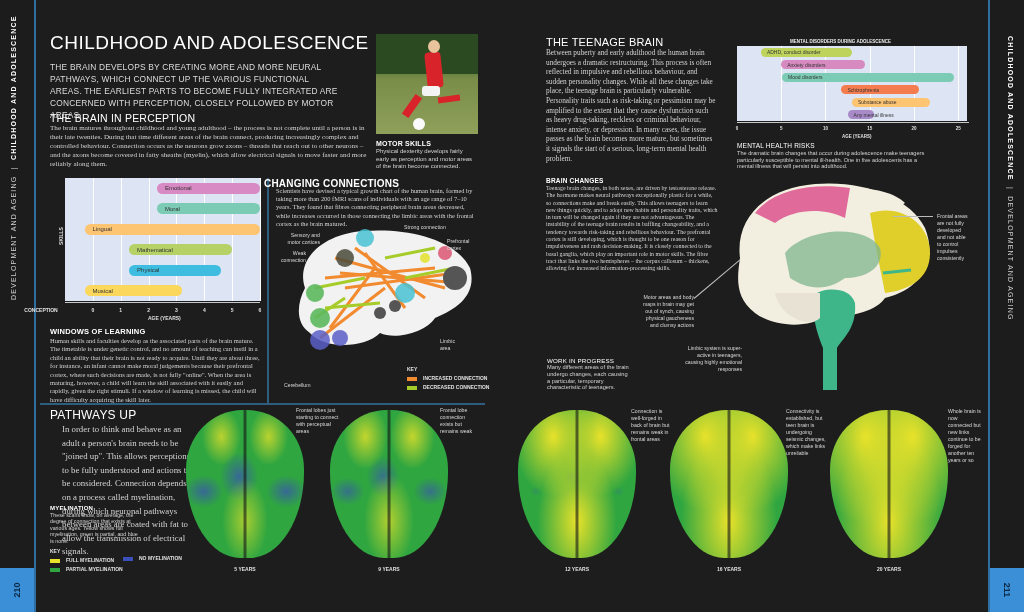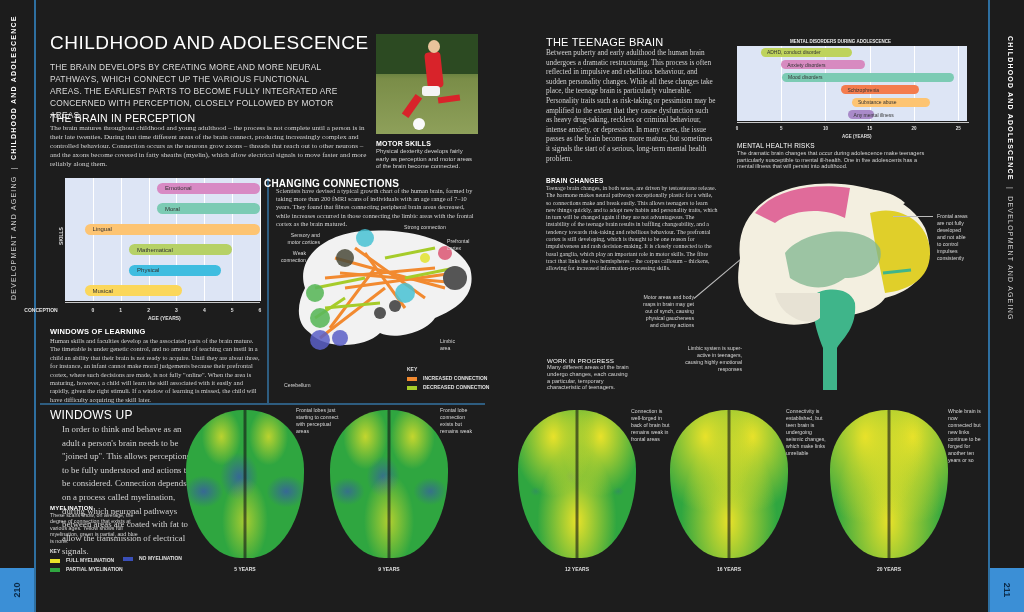--- a/index.html
+++ b/index.html
@@ -160,21 +160,21 @@
 <div class="abs anno" style="left:440px;top:338px;width:20px;">Limbic area</div>
 <div class="abs anno" style="left:284px;top:382px;">Cerebellum</div>
 <div class="abs" style="left:407px;top:366px;">
   <div class="keyrow">KEY</div>
   <div class="keyrow"><span class="keybox" style="background:#f28a30"></span><span>INCREASED CONNECTION</span></div>
   <div class="keyrow"><span class="keybox" style="background:#a6cc2a"></span><span>DECREASED CONNECTION</span></div>
 </div>
 
 <div class="divider-h" style="left:40px;top:403px;width:445px;"></div>
 
-<h2 class="abs" style="left:50px;top:408px;font-size:12px;">WINDOWS UP</h2>
+<h2 class="abs" style="left:50px;top:408px;font-size:12px;">PATHWAYS UP</h2>
 <div class="abs body big" style="left:62px;top:423px;width:135px;">In order to think and behave as an adult a person's brain needs to be "joined up". This allows perceptions to be fully understood and actions to be considered. Connection depends on a process called myelination, during which neuronal pathways between areas are coated with fat to allow the transmission of electrical signals.</div>
 <h3 class="abs" style="left:50px;top:505px;font-size:6px;">MYELINATION</h3>
 <div class="abs caption" style="left:50px;top:512px;width:90px;font-size:5.3px;line-height:6.4px;">These scans show, on average, the degree of connection that exists at various ages. Yellow shows full myelination, green is partial, and blue is none.</div>
 <div class="abs" style="left:50px;top:548px;">
   <div class="keyrow">KEY</div>
   <div class="keyrow"><span class="keybox" style="background:#e8e22a"></span><span>FULL MYELINATION</span></div>
   <div class="keyrow"><span class="keybox" style="background:#2fa640"></span><span>PARTIAL MYELINATION</span></div>
 </div>
 <div class="abs keyrow" style="left:123px;top:555px;"><span class="keybox" style="background:#3a4fb8"></span><span>NO MYELINATION</span></div>
 

